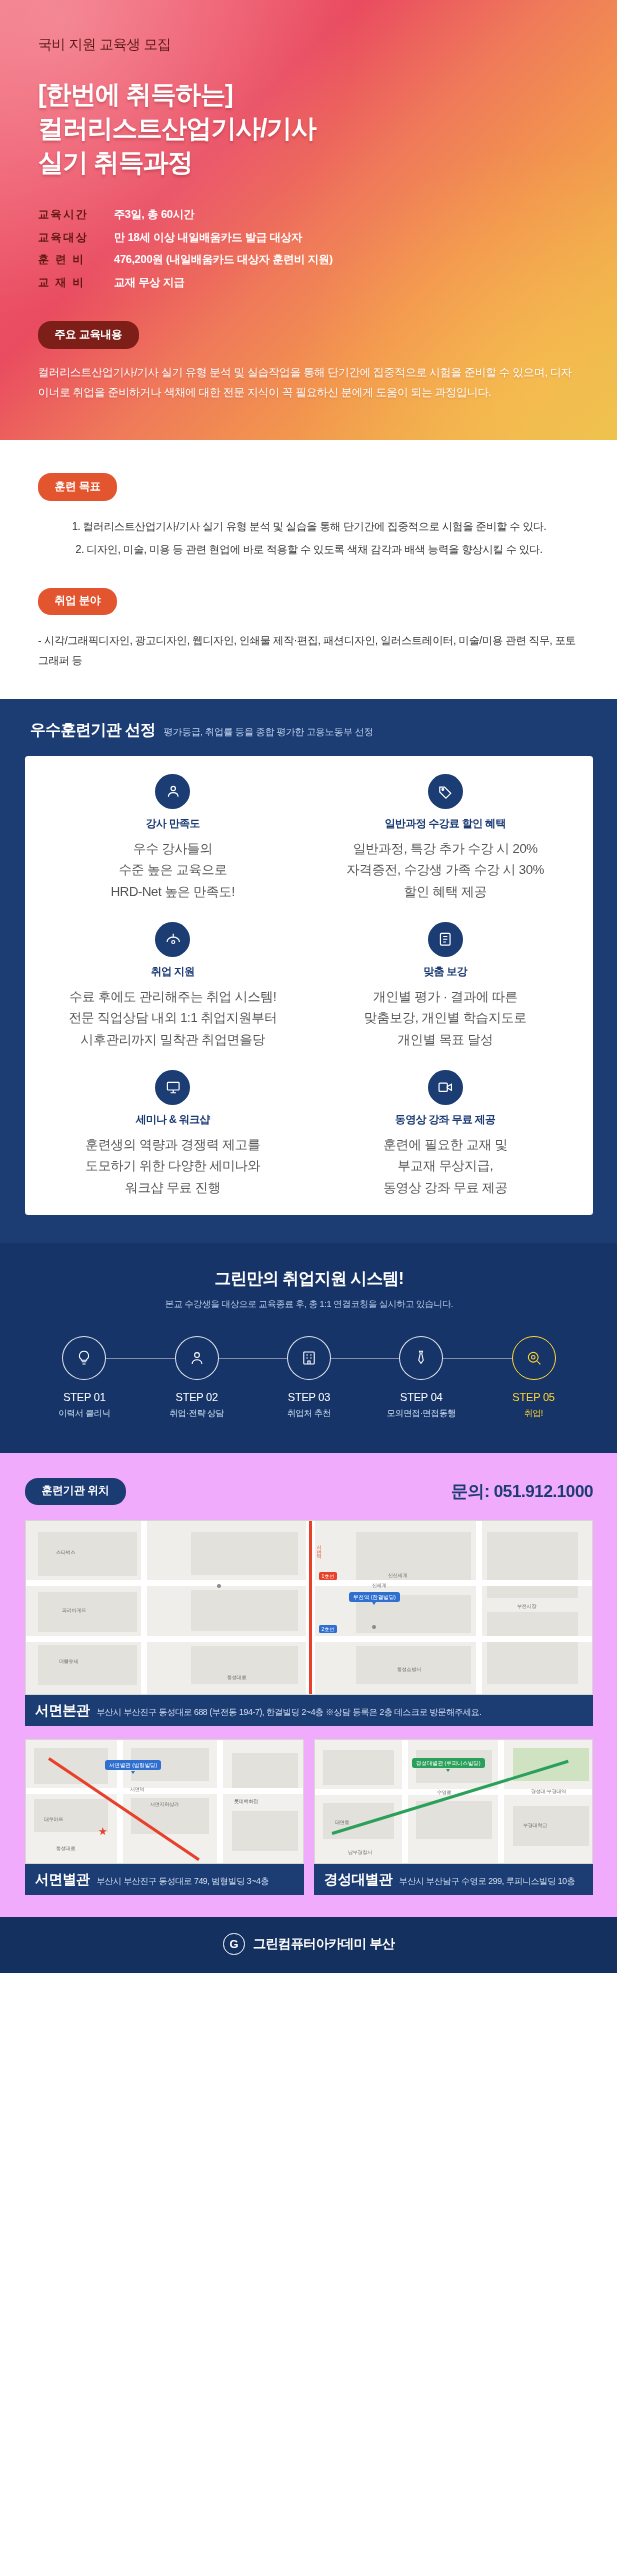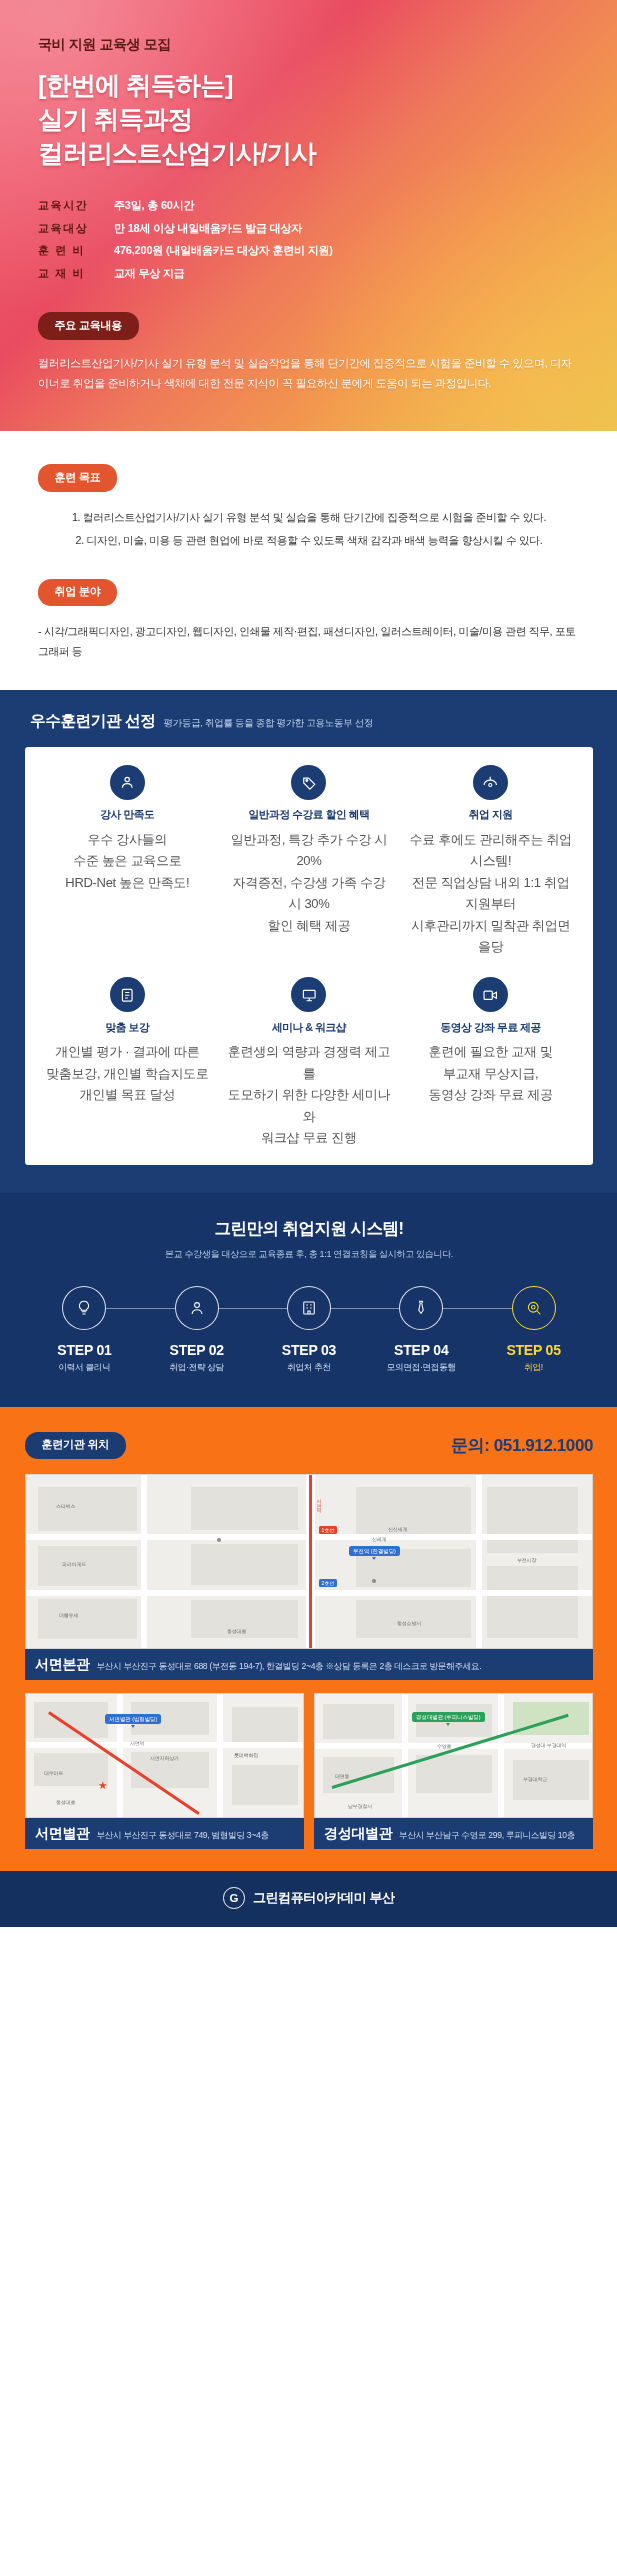--- a/index.html
+++ b/index.html
@@ -33,24 +33,24 @@
     right: -181px; bottom: -214px;
     width: 527px; height: 527px;
     border-radius: 50%;
     background: radial-gradient(circle at 50% 50%, rgba(255,200,90,.35), rgba(255,200,90,0) 65%);
     pointer-events: none;
   }
   .hero > * { position: relative; z-index: 2; }
 
   .hero-eyebrow {
     font-size: 14px;
-    font-weight: bold;
+    font-weight: normal;
     color: #5a1a14;
     letter-spacing: -0.4px;
-    margin-bottom: 15px;
+    margin-bottom: 24px;
   }
   .hero-title {
     font-size: 25.5px;
     font-weight: bold;
     line-height: 1.33;
     color: #ffffff;
     letter-spacing: -0.8px;
     text-shadow: 0 1.6px 2.5px rgba(120,20,20,.28);
   }
   .hero-title .line { display: block; }
@@ -123,21 +123,21 @@
   }
   .navy-head { display: flex; align-items: baseline; gap: 8.2px; padding: 0 5px 15px; }
   .navy-head .t { font-size: 15.7px; font-weight: bold; letter-spacing: -0.5px; }
   .navy-head .s { font-size: 9.5px; color: #bcd0ea; letter-spacing: -0.3px; }
 
   .card-wrap {
     background: #ffffff;
     border-radius: 3.3px;
     padding: 18px 13px 16.5px;
     display: grid;
-    grid-template-columns: repeat(3, 1fr);
+    grid-template-columns: repeat(2, 1fr);
     gap: 20px 3px;
   }
   .card { text-align: center; padding: 0 5px; }
   .card .ic {
     width: 35px; height: 35px;
     margin: 0 auto 8.2px;
     border-radius: 50%;
     background: #1c3c74;
     color: #fff;
     display: flex; align-items: center; justify-content: center;
@@ -182,30 +182,30 @@
   .step .circ {
     width: 44px; height: 44px;
     margin: 0 auto 11.5px;
     border-radius: 50%;
     border: 1.2px solid rgba(255,255,255,.85);
     background: #163468;
     display: flex; align-items: center; justify-content: center;
   }
   .step.last .circ { border-color: #ffd630; }
   .step .n {
-    font-size: 14px; font-weight: bold; letter-spacing: -0.2px;
+    font-size: 11px; font-weight: normal; letter-spacing: -0.2px;
   }
   .step .l {
     margin-top: 4.1px;
     font-size: 8.6px; color: #cfe0f5; letter-spacing: -0.3px;
   }
   .step.last .n, .step.last .l { color: #ffd630; }
 
   
-  .map-sec { background: #f97316; padding: 25px 25px 21.4px; }
+  .map-sec { background: #f0abfc; padding: 25px 25px 21.4px; }
   .map-head {
     display: flex; align-items: center; justify-content: space-between;
     margin-bottom: 15px;
   }
   .map-tel { font-size: 17px; font-weight: bold; color: #1c3c74; letter-spacing: -0.4px; }
 
   .bigmap {
     position: relative;
     height: 175px;
     background: #efeeea;
@@ -306,22 +306,22 @@
 </head>
 <body>
 
 <div class="page">
 
   <section class="hero">
     <div class="hero-eyebrow">국비 지원 교육생 모집</div>
 
     <h1 class="hero-title">
       <span class="line">[한번에 취득하는]</span>
+      <span class="line">컬러리스트산업기사/기사</span>
       <span class="line">실기 취득과정</span>
-      <span class="line">컬러리스트산업기사/기사</span>
     </h1>
 
     <div class="info-table">
       <div class="info-row">
         <div class="info-label">교육시간</div>
         <div class="info-value">주3일, 총 60시간</div>
       </div>
       <div class="info-row">
         <div class="info-label">교육대상</div>
         <div class="info-value">만 18세 이상 내일배움카드 발급 대상자</div>

